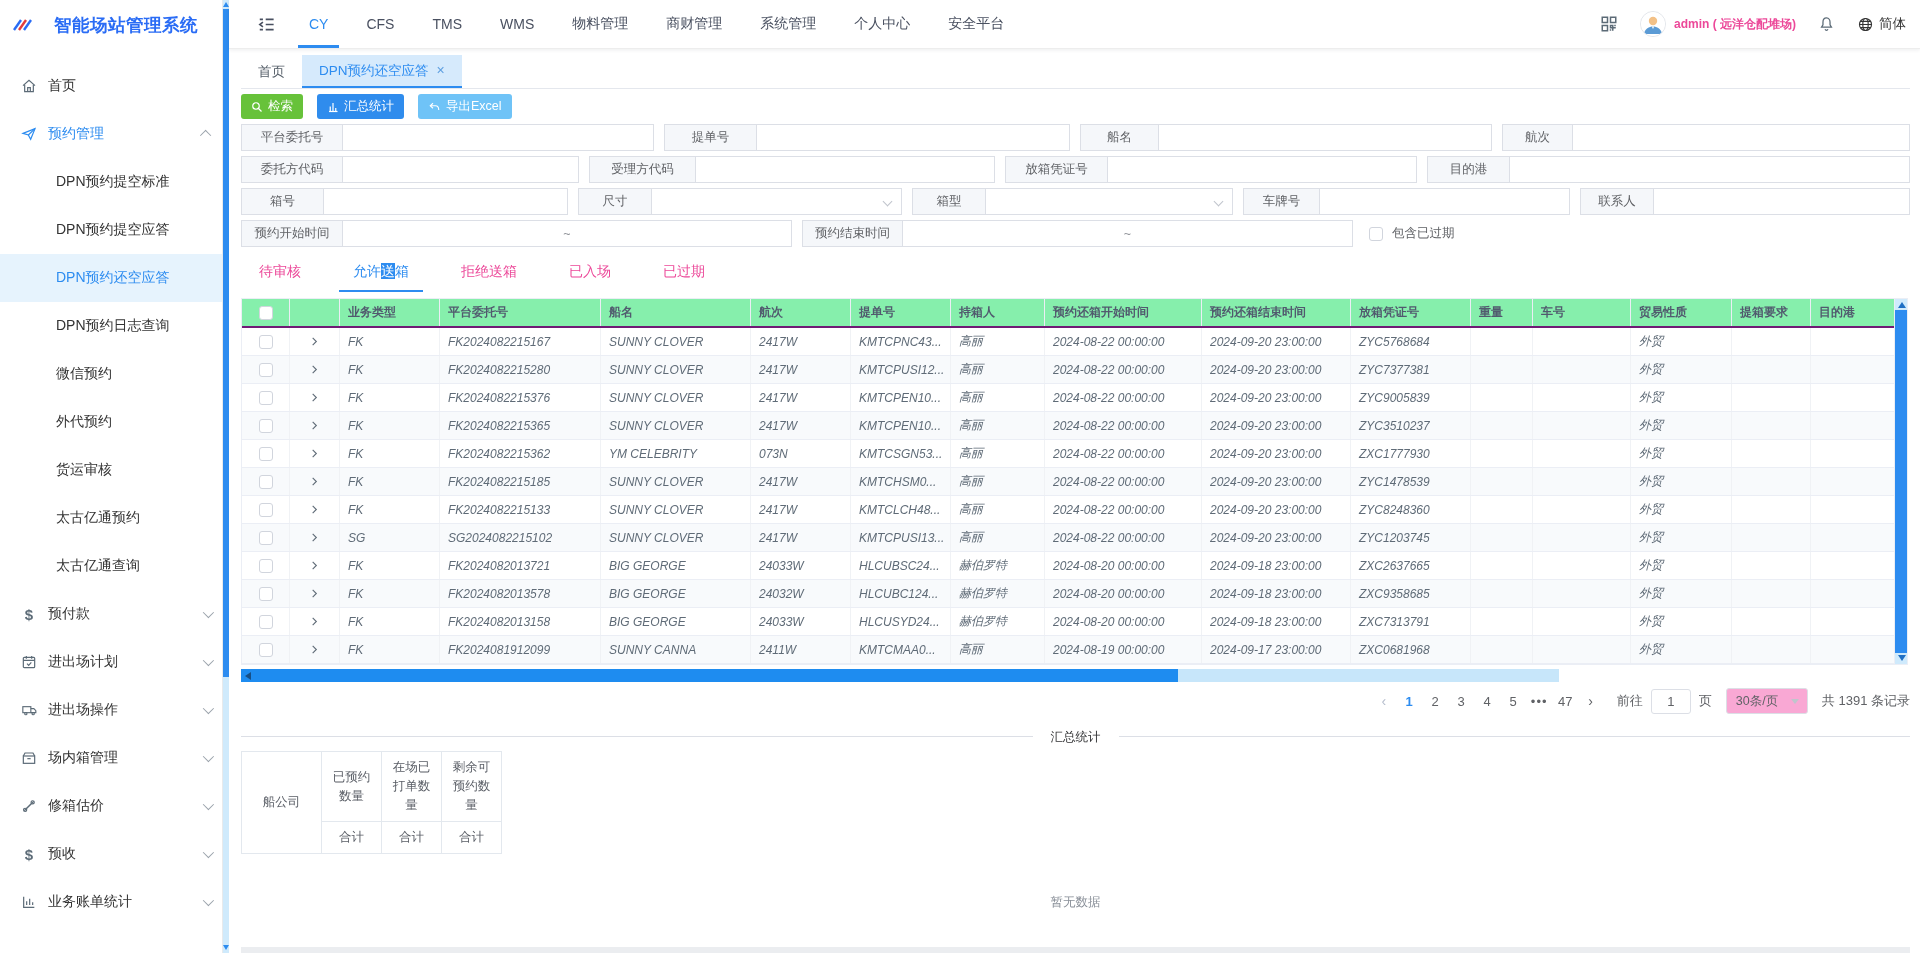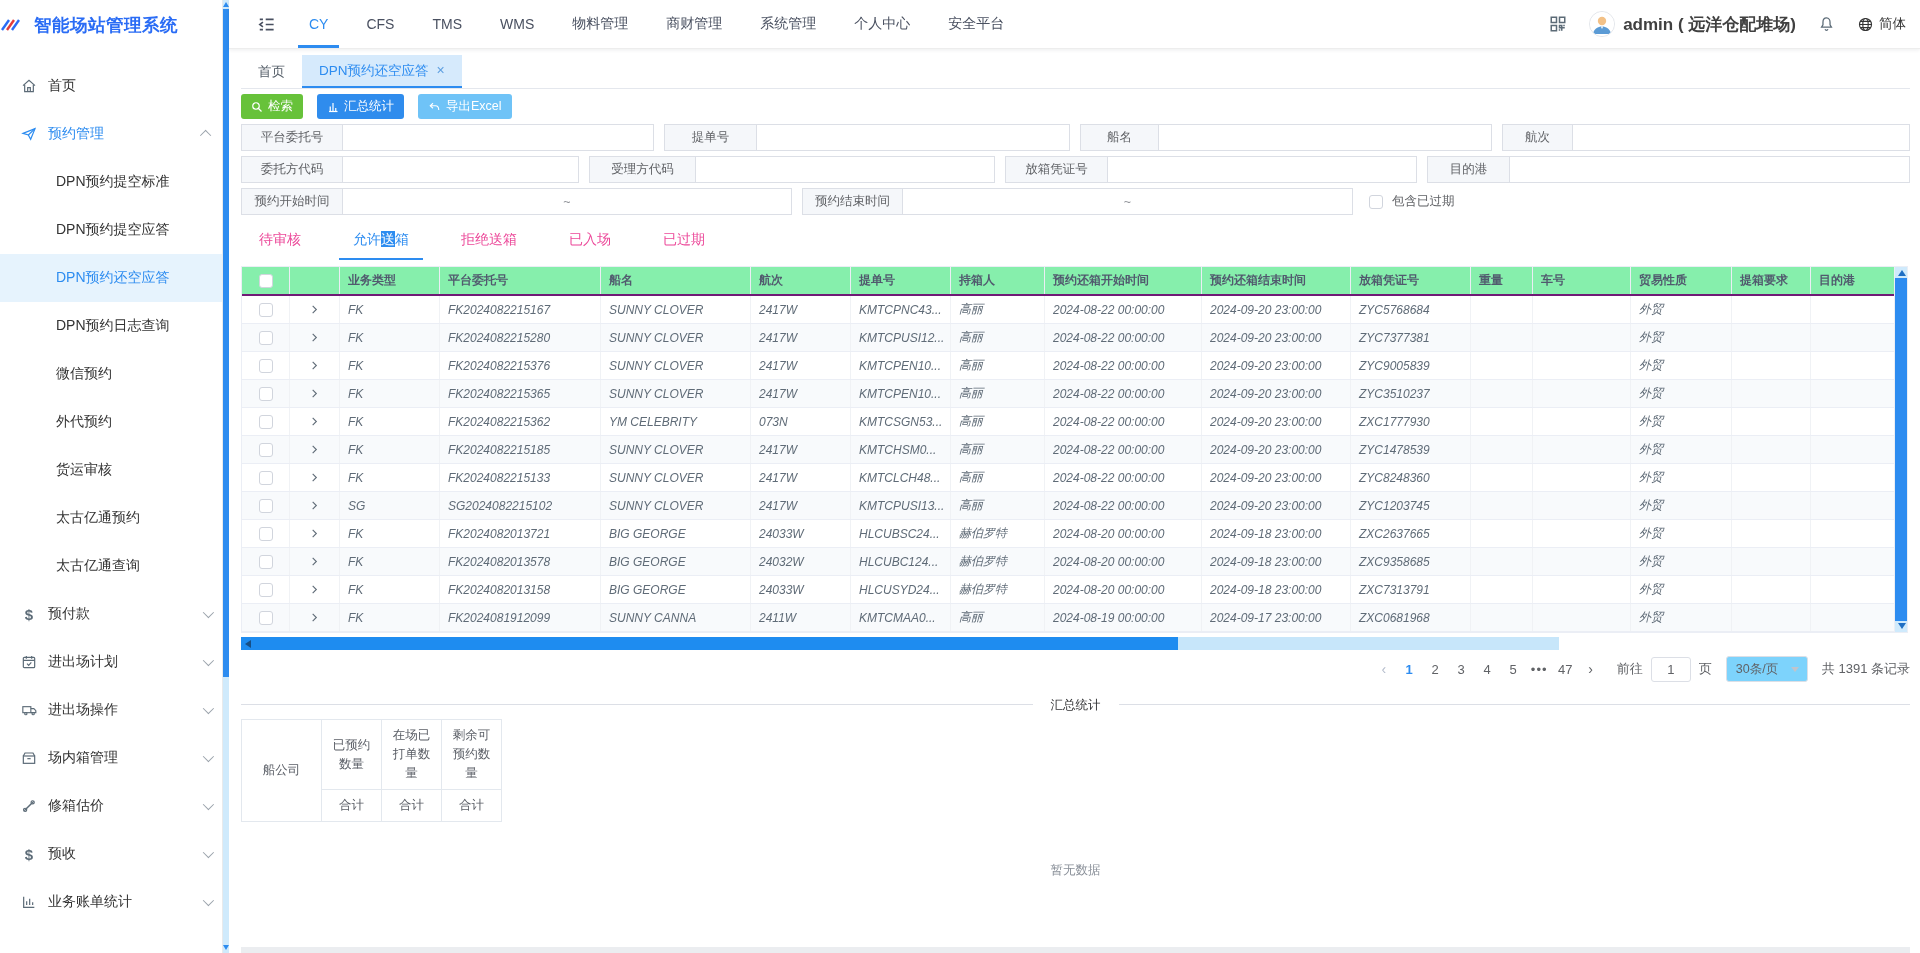--- a/index.html
+++ b/index.html
@@ -6,21 +6,21 @@
   html,body { margin:0; padding:0; }
   body {
     font-family: "Liberation Sans", "DejaVu Sans", sans-serif;
     color:#606266; background:#fff;
     width:1920px; height:953px; overflow:hidden;
   }
   .app { width:1920px; height:953px; display:flex; overflow:hidden; }
 
   
   .sidebar { width:229px; flex:none; position:relative; background:#fff; overflow:hidden; }
-  .logo { height:50px; display:flex; align-items:center; gap:12px; }
+  .logo { height:50px; display:flex; align-items:center; padding-left:12px; gap:20px; }
   .logo-mark { flex:none; }
   .logo-text { color:#2a6cf5; font-size:17.5px; font-weight:bold; letter-spacing:0.5px; white-space:nowrap; }
   .menu { padding-top:12px; }
   .menu-item { height:48px; display:flex; align-items:center; padding:0 18px 0 20px; font-size:14px; color:#333; cursor:pointer; }
   .menu-item .mi-icon { width:18px; display:flex; justify-content:center; color:#5c6b77; }
   .menu-item .mi-label { margin-left:10px; flex:1; white-space:nowrap; }
   .menu-item.active-parent { color:#2d8cf0; }
   .menu-item.active-parent .mi-icon { color:#2d8cf0; }
   .dollar-glyph { font-size:15px; color:#5c6b77; font-weight:bold; }
   .caret-down { width:8px; height:8px; border-right:1.6px solid #9aa2ab; border-bottom:1.6px solid #9aa2ab; transform:rotate(45deg) translateY(-2px); }
@@ -39,21 +39,21 @@
   .topbar { height:49px; flex:none; display:flex; align-items:center; padding:0 14px 0 22px; border-bottom:1px solid #ededed; box-shadow:0 1px 4px rgba(0,21,41,.08); position:relative; z-index:5; background:#fff; }
   .collapse-btn { padding:4px 6px; color:#495060; cursor:pointer; display:flex; }
   .nav-items { display:flex; align-items:stretch; height:100%; margin-left:8px; }
   .nav-item { position:relative; display:flex; align-items:center; padding:0 19px; font-size:14px; color:#495060; cursor:pointer; }
   .nav-item.active { color:#2d8cf0; }
   .nav-item.active::after { content:""; position:absolute; left:8px; right:8px; bottom:0; height:3px; background:#2d8cf0; }
   .topbar-right { margin-left:auto; display:flex; align-items:center; gap:22px; }
   .icon-btn { color:#5c6b77; display:flex; align-items:center; cursor:pointer; }
   .user-box { display:flex; align-items:center; gap:8px; cursor:pointer; }
   .avatar { width:26px; height:26px; border-radius:50%; border:1px solid #e3e6eb; background:#fff; overflow:hidden; display:flex; }
-  .user-name { font-size:17px; font-weight:bold; color:#404040; white-space:nowrap; }
+  .user-name { font-size:12px; font-weight:bold; color:#ec4899; white-space:nowrap; }
   .lang-box { display:flex; align-items:center; gap:5px; font-size:13.5px; color:#333; cursor:pointer; }
 
   .content { flex:1; position:relative; padding:6px 10px 0 12px; background:#fff; overflow:hidden; }
 
   
   .ptabs { display:flex; border-bottom:1px solid #e4e7ed; }
   .ptab { height:33px; line-height:33px; padding:0 17px; font-size:13.5px; color:#57606a; cursor:pointer; display:flex; align-items:center; gap:8px; }
   .ptab.active { background:#d6eafc; color:#2d8cf0; border-bottom:2px solid #2d8cf0; }
   .ptab .close-x { font-size:14px; color:#5e9fe0; cursor:pointer; }
 
@@ -106,21 +106,21 @@
 
   
   .pager { height:38px; display:flex; align-items:center; justify-content:flex-end; gap:0; font-size:13px; color:#606266; }
   .pg-arrow { padding:0 10px; color:#b4bccc; cursor:pointer; font-size:14px; }
   .pg-arrow.next { color:#606266; }
   .pg-num { min-width:26px; text-align:center; padding:0 4px; cursor:pointer; }
   .pg-num.active { color:#2d8cf0; font-weight:bold; }
   .pg-ellipsis { min-width:26px; text-align:center; color:#606266; letter-spacing:1px; }
   .pg-goto { display:flex; align-items:center; gap:8px; margin-left:14px; }
   .pg-input { width:40px; height:25px; border:1px solid #dcdfe6; border-radius:3px; text-align:center; font-size:13px; color:#606266; font-family:inherit; outline:none; }
-  .pg-size { width:82px; height:26px; border:1px solid #dcdfe6; border-radius:3px; margin-left:14px; position:relative; display:flex; align-items:center; padding-left:9px; font-size:12.5px; color:#606266; cursor:pointer; background:#7dd3fc; }
+  .pg-size { width:82px; height:26px; border:1px solid #dcdfe6; border-radius:3px; margin-left:14px; position:relative; display:flex; align-items:center; padding-left:9px; font-size:12.5px; color:#606266; cursor:pointer; background:#f9a8d4; }
   .pg-size .sel-caret2 { position:absolute; right:8px; top:10px; width:0; height:0; border-left:4px solid transparent; border-right:4px solid transparent; border-top:5px solid #c0c4cc; }
   .pg-total { margin-left:14px; white-space:nowrap; }
 
   
   .divider { position:relative; height:1px; background:#dcdfe6; margin:16px 0 4px; }
   .divider-text { position:absolute; left:50%; top:50%; transform:translate(-50%,-50%); background:#fff; padding:0 18px; font-size:12.5px; color:#303133; white-space:nowrap; }
   .stable { border-collapse:collapse; margin-top:14px; }
   .stable td { border:1px solid #e3e8ee; font-size:12.5px; color:#5a5e66; text-align:center; vertical-align:middle; padding:4px 6px; line-height:19px; }
   .st-company { width:80px; }
   .st-col { width:60px; height:70px; }
@@ -444,20 +444,46 @@
         <div class="fgroup" style="width:412px">
           <span class="flabel" style="width:102px">放箱凭证号</span>
           <input class="finput" style="">
         </div>
         <div class="fgroup" style="flex:1">
           <span class="flabel" style="width:82px">目的港</span>
           <input class="finput" style="">
         </div>
       </div>
 
+      <div class="frow">
+        <div class="fgroup" style="width:327px">
+          <span class="flabel" style="width:82px">箱号</span>
+          <input class="finput" style="">
+        </div>
+        <div class="fgroup" style="width:324px">
+          <span class="flabel" style="width:73px">尺寸</span>
+          <div class="fselect">
+              <span class="sel-caret"></span>
+            </div>
+        </div>
+        <div class="fgroup" style="width:321px">
+          <span class="flabel" style="width:73px">箱型</span>
+          <div class="fselect">
+              <span class="sel-caret"></span>
+            </div>
+        </div>
+        <div class="fgroup" style="width:327px">
+          <span class="flabel" style="width:76px">车牌号</span>
+          <input class="finput" style="">
+        </div>
+        <div class="fgroup" style="flex:1">
+          <span class="flabel" style="width:73px">联系人</span>
+          <input class="finput" style="">
+        </div>
+      </div>
 
       <div class="frow">
         <div class="fgroup" style="width:551px">
           <span class="flabel" style="width:101px">预约开始时间</span>
           <div class="frange">
               <span>~</span>
             </div>
         </div>
         <div class="fgroup" style="width:551px">
           <span class="flabel" style="width:100px">预约结束时间</span>

